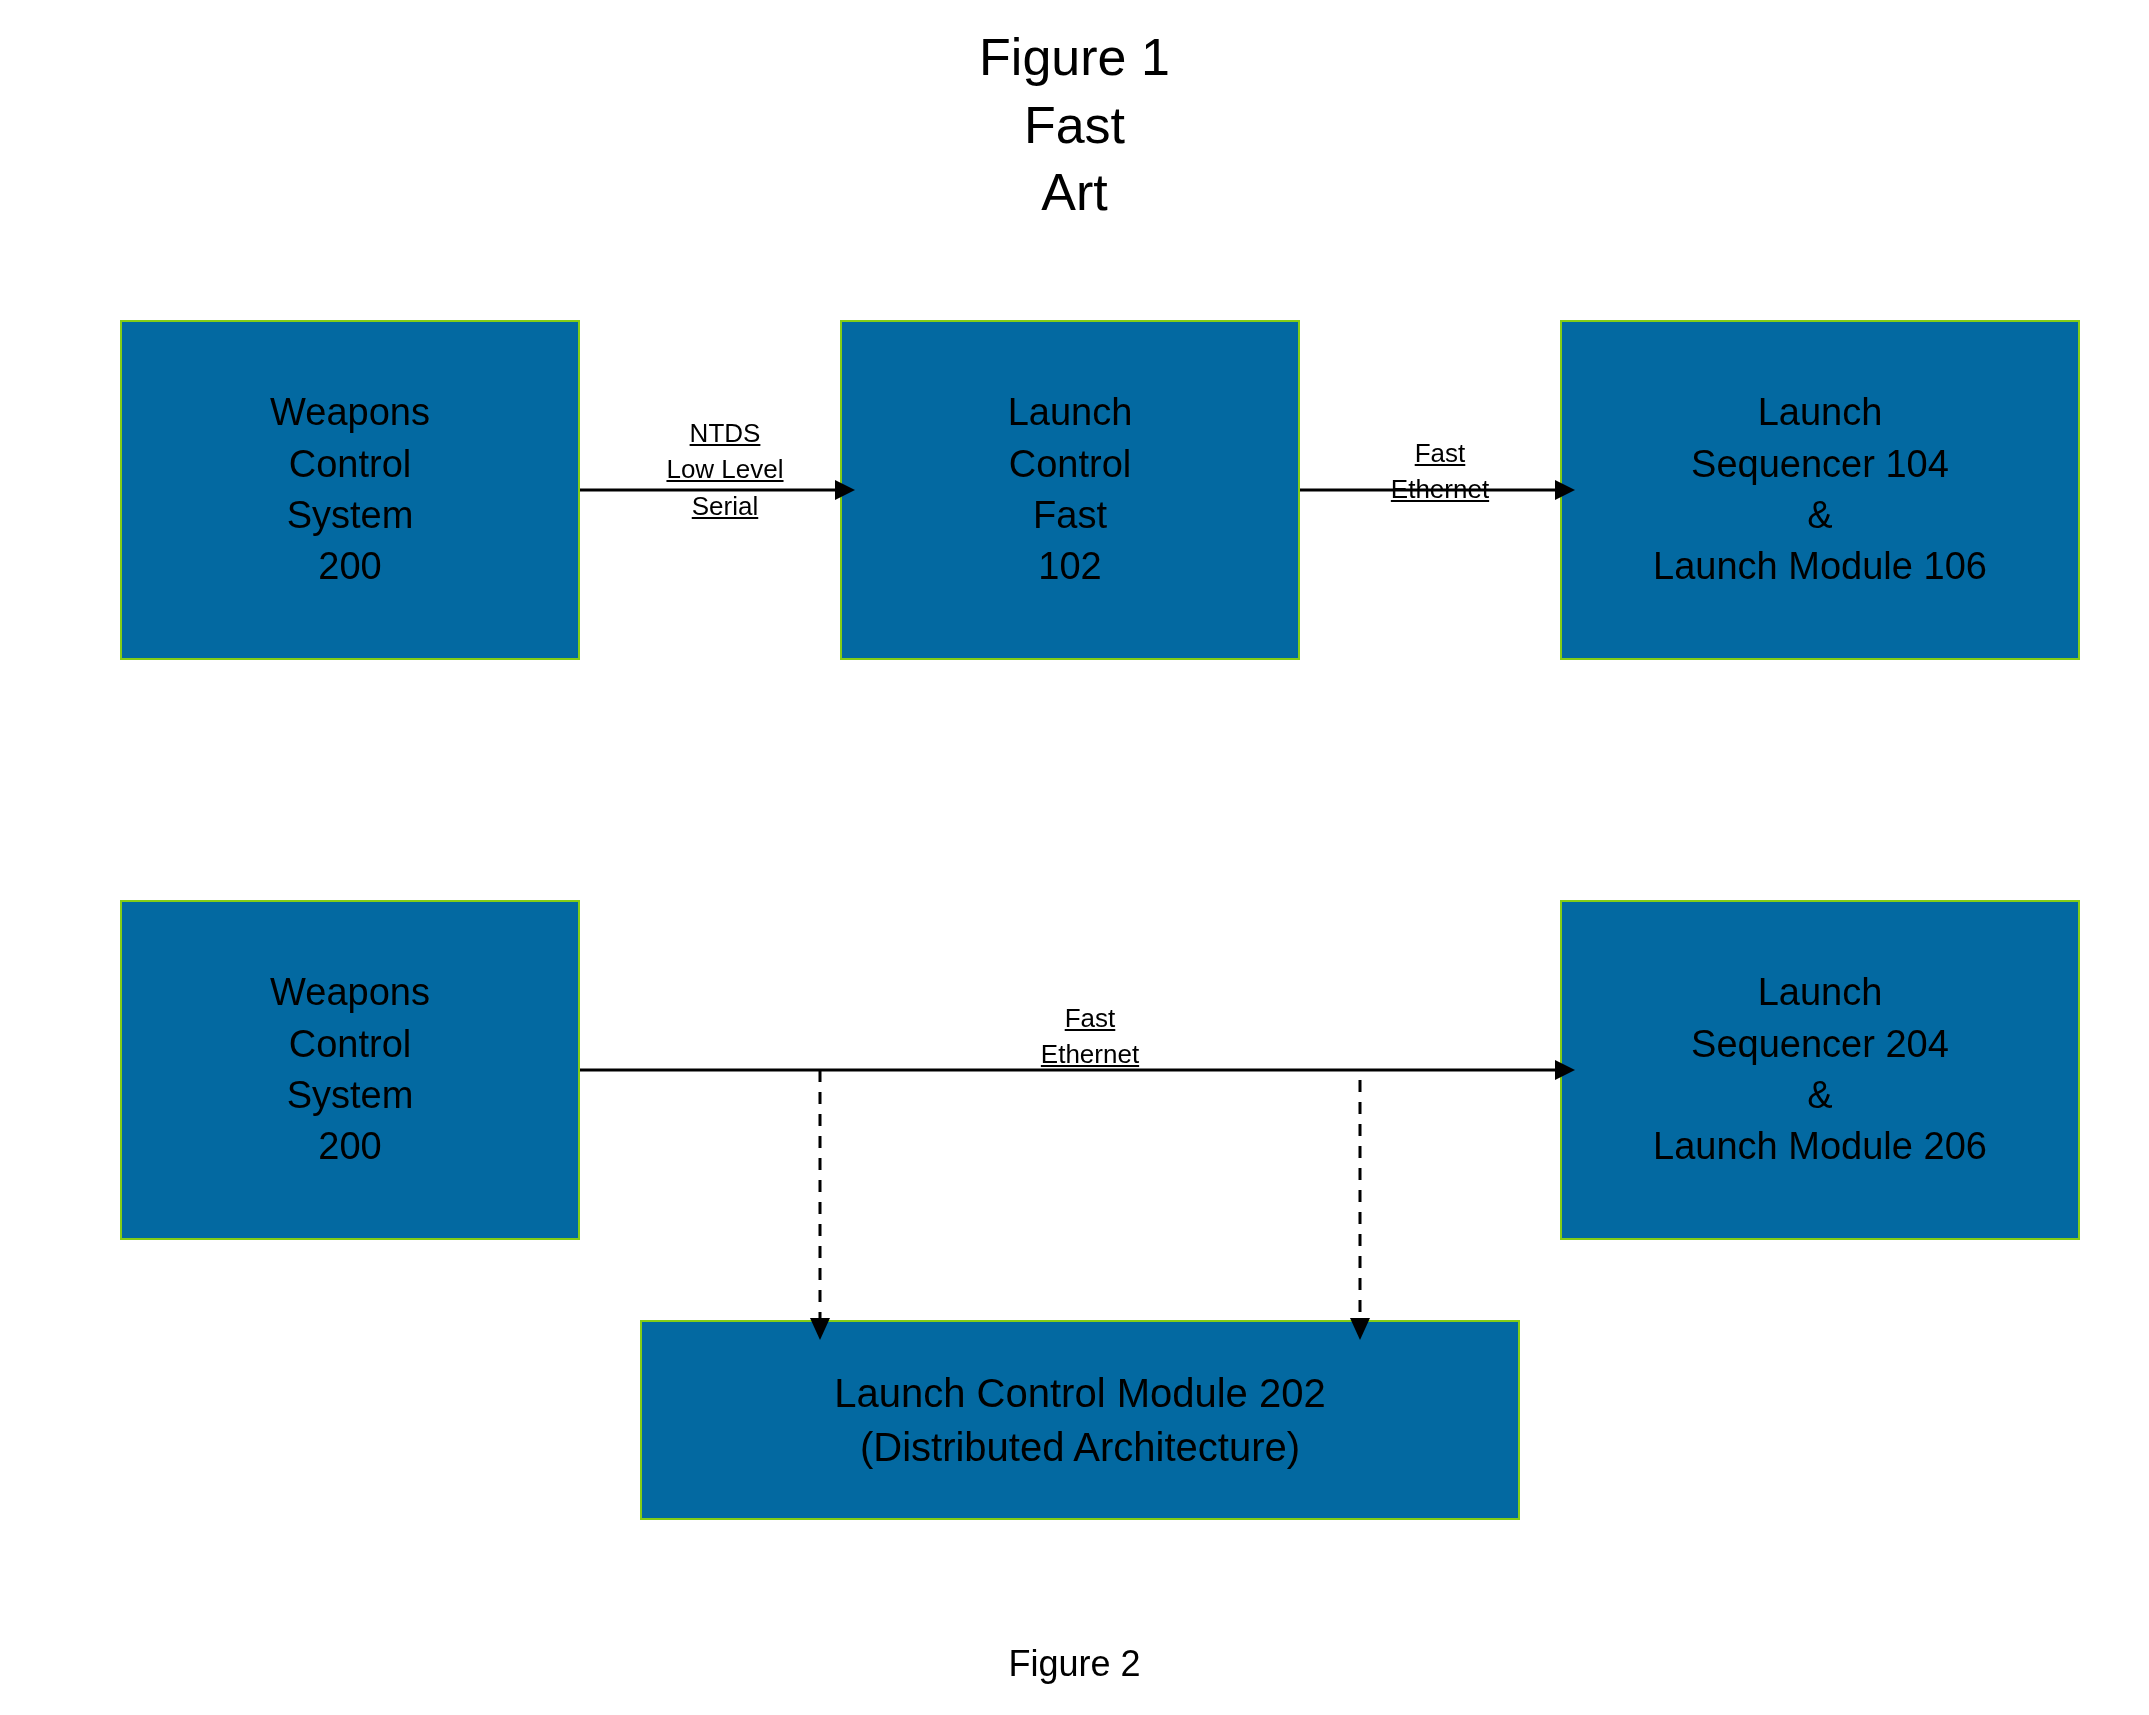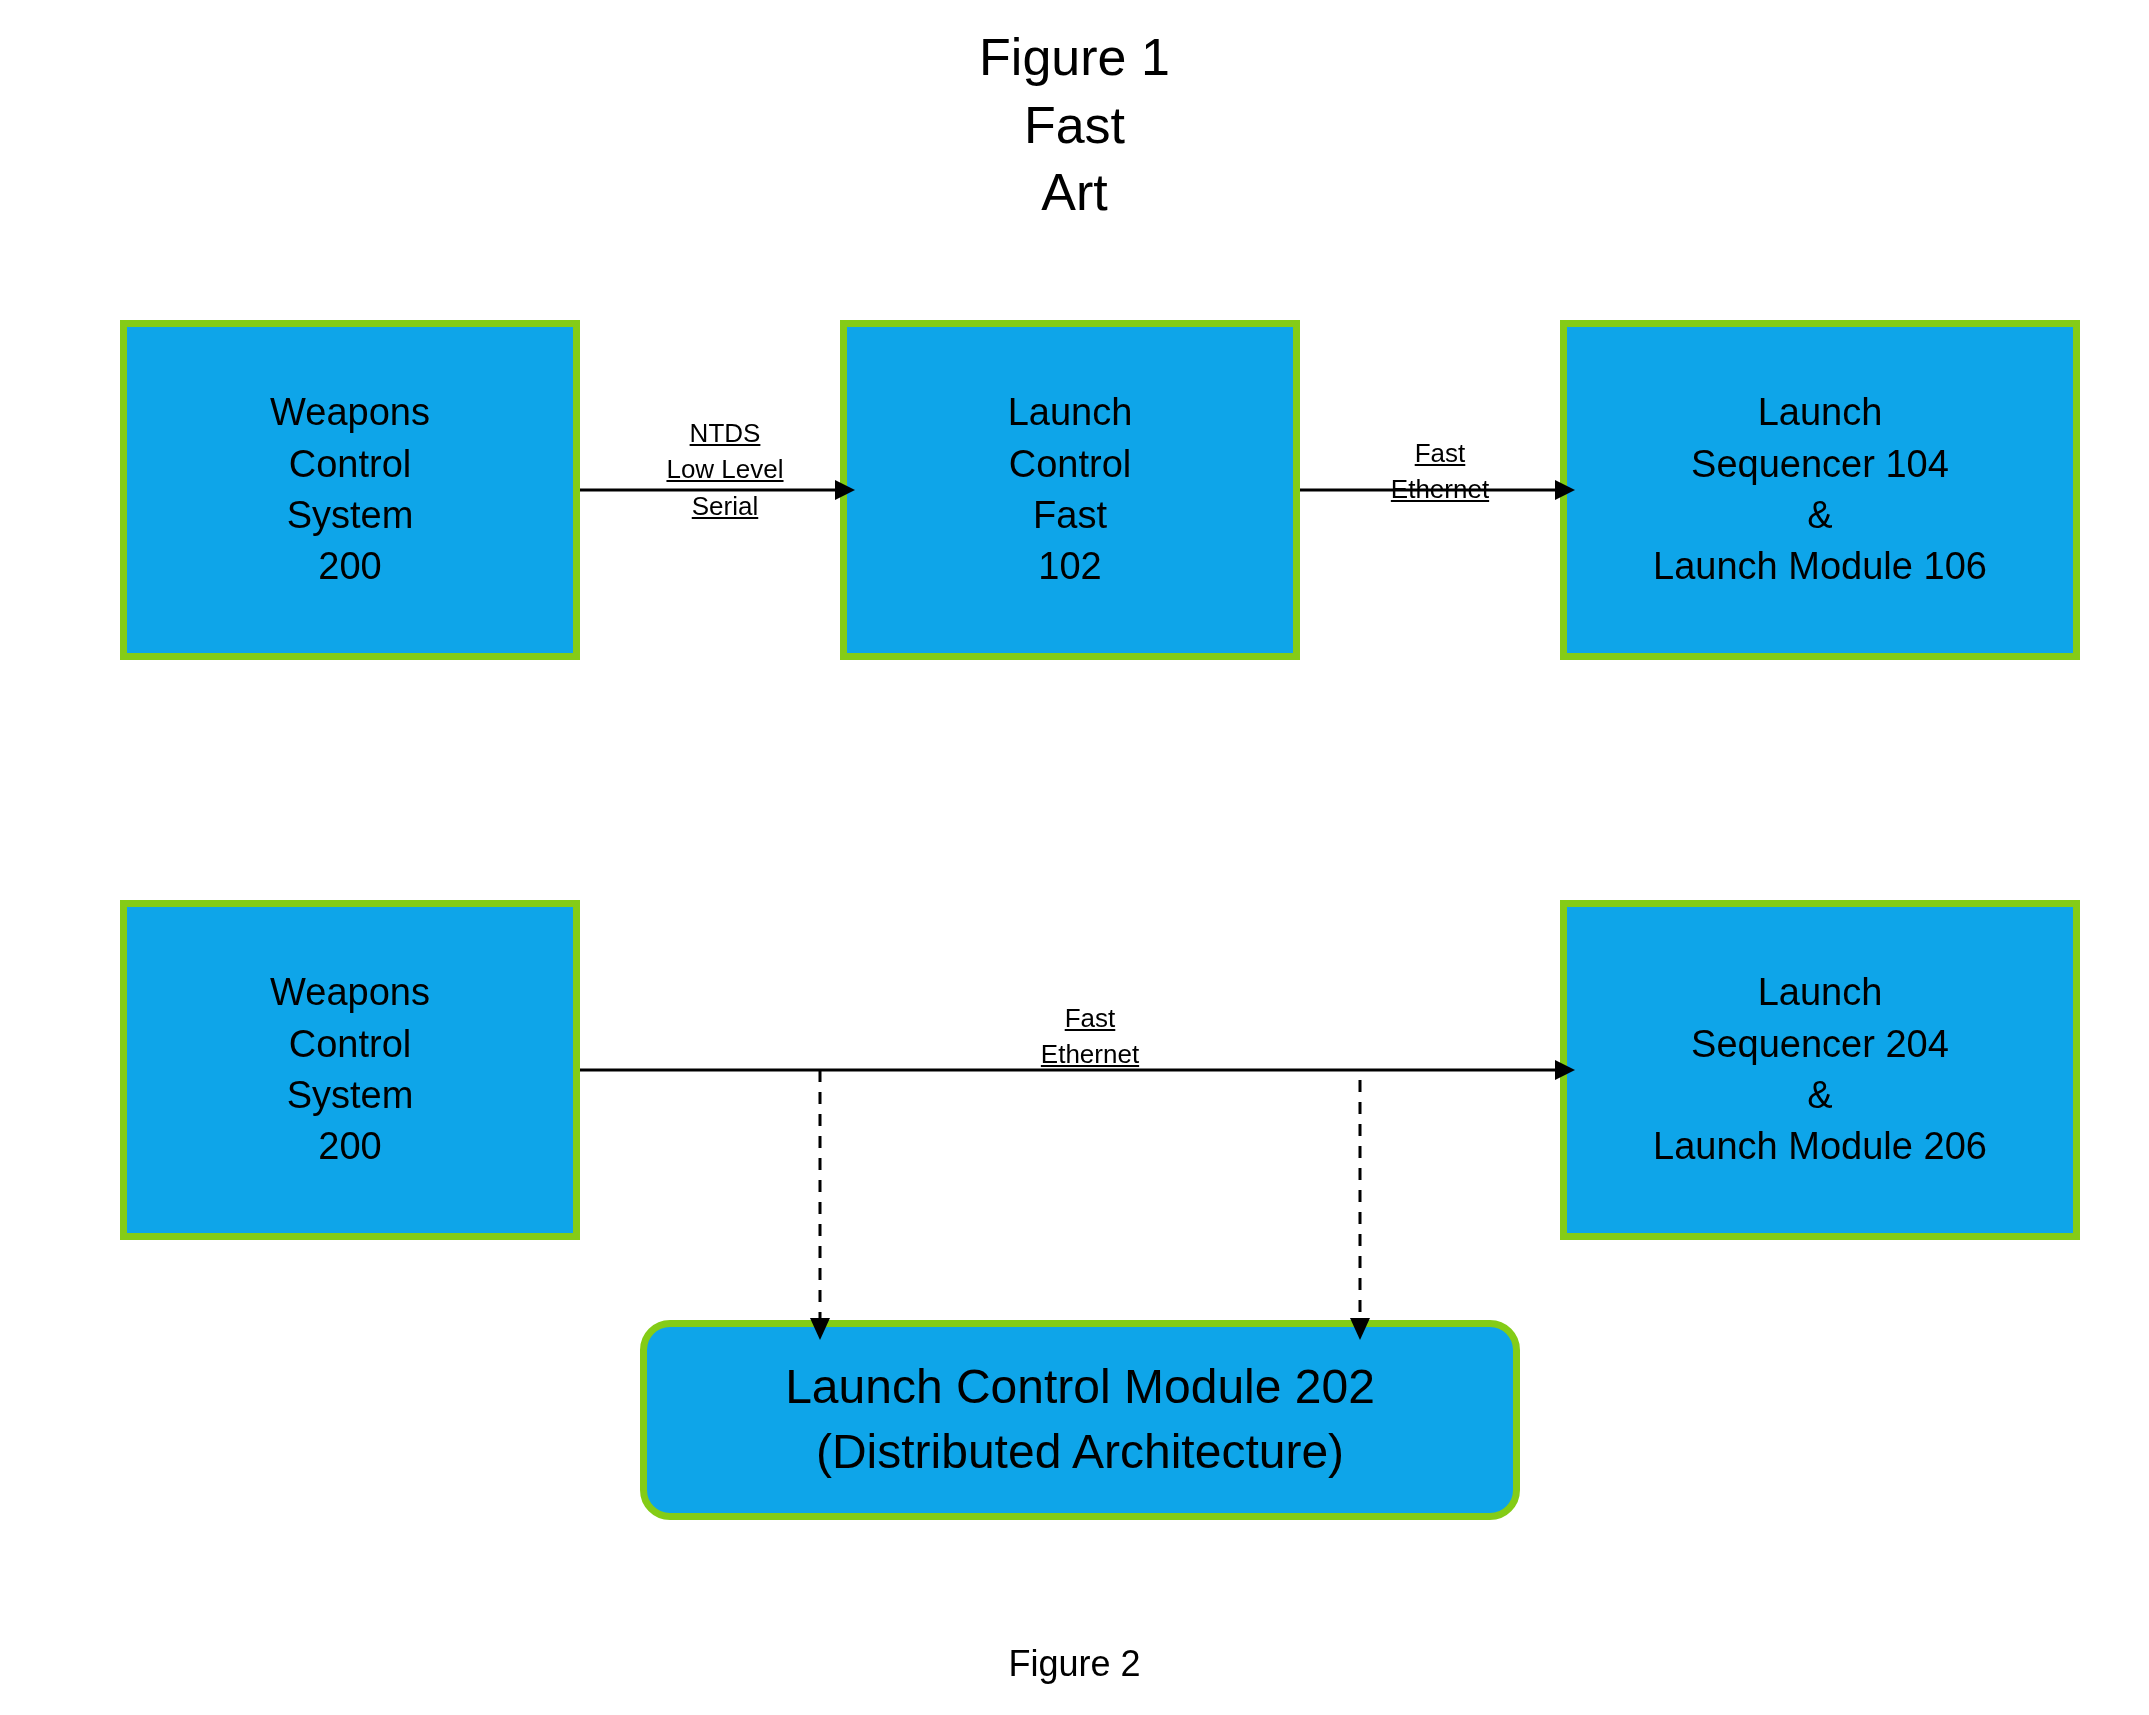--- a/index.html
+++ b/index.html
@@ -37,22 +37,22 @@
     .diagram1 {
       position: absolute;
       top: 260px;
       left: 60px;
       right: 60px;
     }
 
     
     .box {
       position: absolute;
-      border: 7px solid #84cc16;
-      background: #0ea5e9;
+      border: 2px solid #84cc16;
+      background: #0369a1;
       display: flex;
       align-items: center;
       justify-content: center;
       text-align: center;
       font-size: 38px;
       line-height: 1.35;
     }
 
     
     .box-wcs100 {
@@ -219,21 +219,21 @@
       <div>
         <span>Launch</span><br>
         <span>Sequencer</span>
         <span class="uline">204</span><br>
         <span>&amp;</span><br>
         <span>Launch Module</span>
         <span class="uline">206</span>
       </div>
     </div>
 
-    <div class="box box-lcm202" style="font-size:48px;border-radius:30px;">
+    <div class="box box-lcm202" style="font-size:40px;">
       <div>
         <span>Launch Control Module</span>
         <span class="uline">202</span><br>
         <span>(Distributed Architecture)</span>
       </div>
     </div>
 
     <svg class="svg-arrows" viewBox="0 0 2029 700" preserveAspectRatio="none" style="position:absolute;top:0;left:0;width:2029px;height:700px;">
 
       <line x1="520" y1="230" x2="1495" y2="230" stroke="#000" stroke-width="3"></line>

